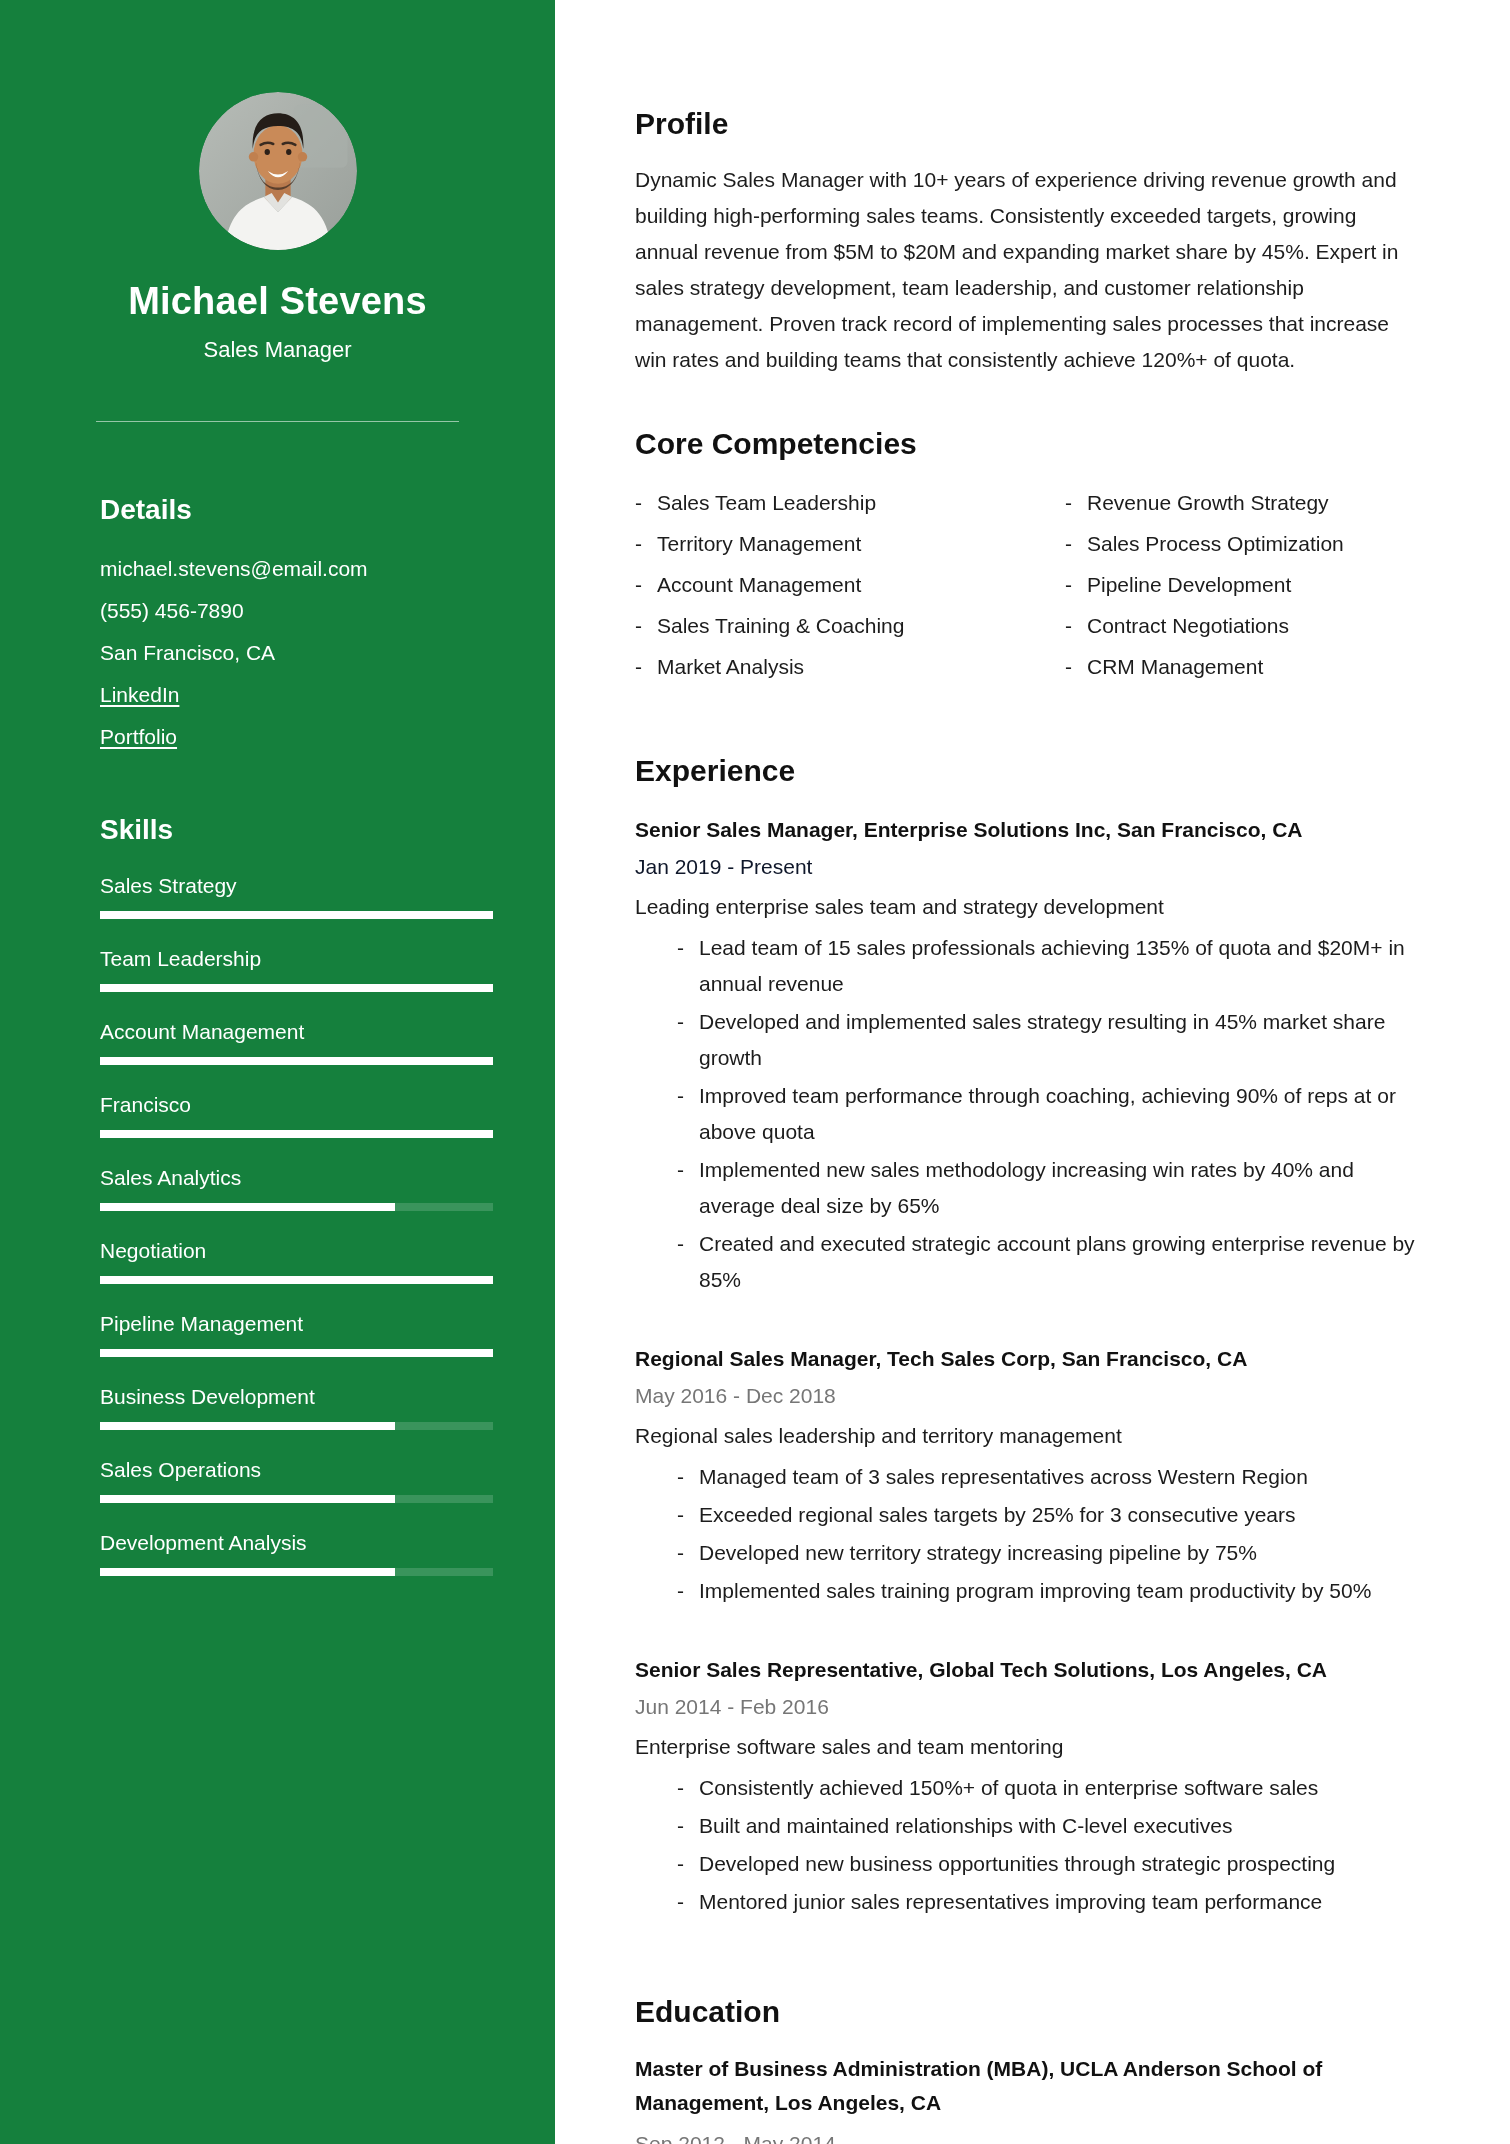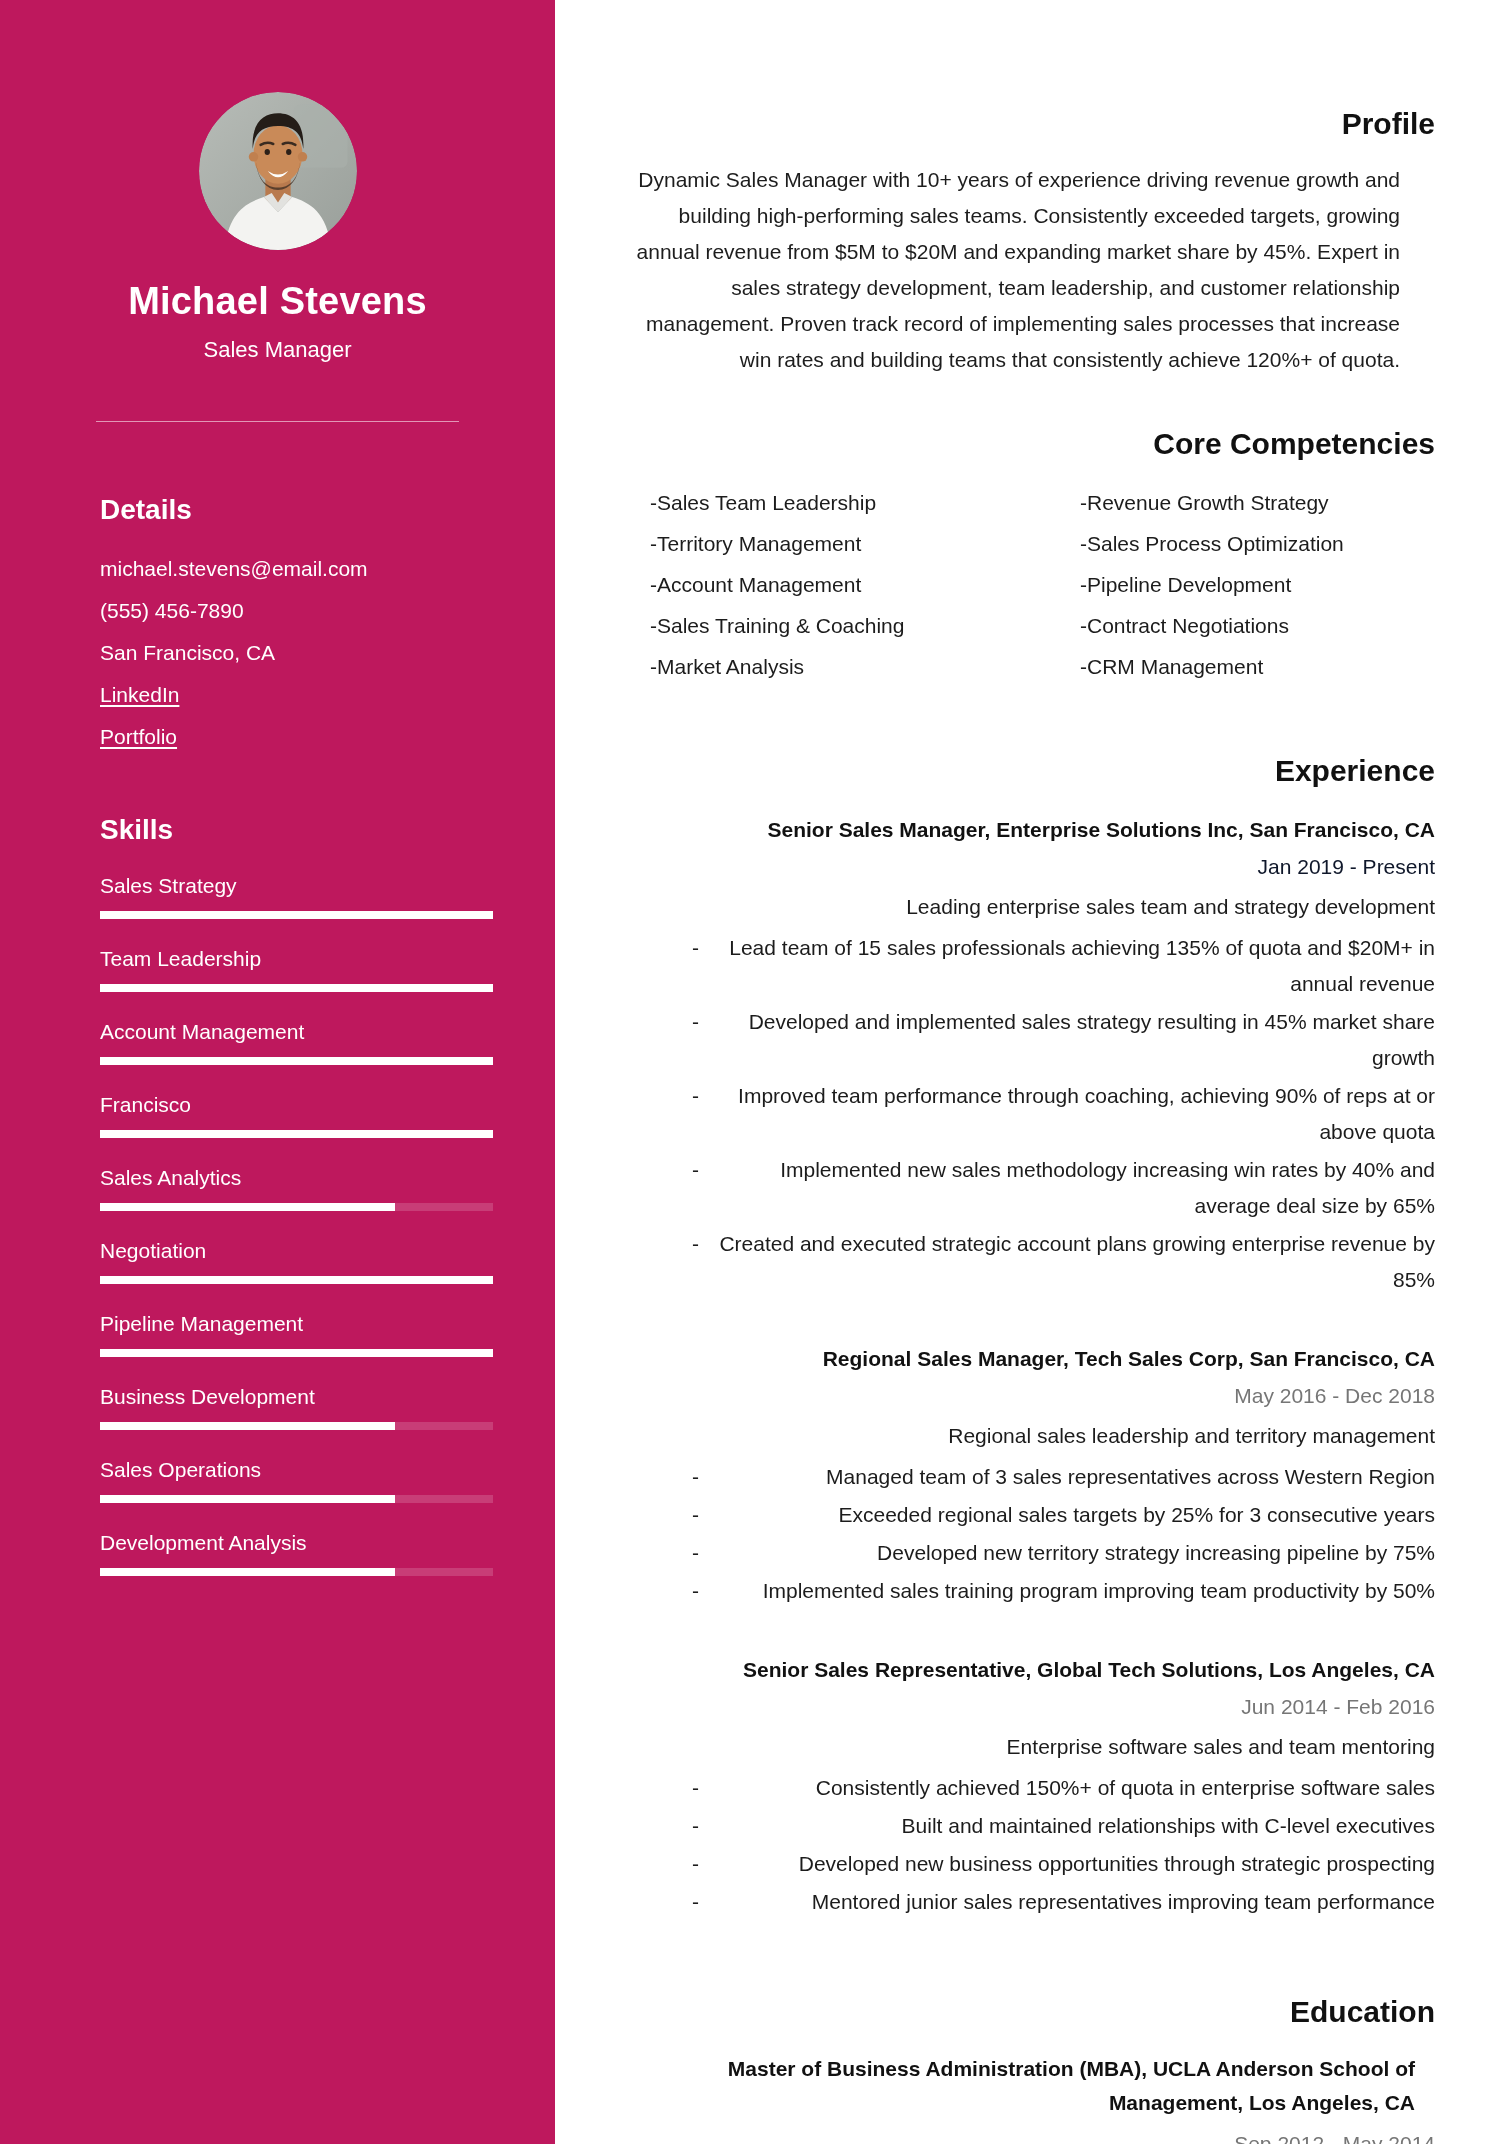--- a/index.html
+++ b/index.html
@@ -55,21 +55,20 @@
     width:100%;
     background:rgba(255,255,255,0.16);
     position:relative;
   }
   .skill-fill { height:8px; background:#ffffff; width:100%; }
 
   
   .main {
     flex:1 1 auto;
     padding:106px 75px 40px 80px;
-    text-align:right;
   }
   .section-heading { font-size:30px; font-weight:bold; color:#111111; line-height:36px; }
   .profile-text {
     margin-top:20px;
     font-size:21px;
     line-height:36px;
     max-width:765px;
     color:#1d1d1d;
   }
 
@@ -117,21 +116,21 @@
     max-width:780px;
     color:#111111;
   }
   .edu-dates { margin-top:12px; font-size:21px; color:#767676; }
 </style>
 </head>
 <body>
 
 <div class="page">
 
-  <aside class="sidebar" style="background-color: #be185d;">
+  <aside class="sidebar" style="background-color: #15803d;">
 
     <div class="side-header">
       <span class="avatar">
         <svg viewBox="0 0 100 100" xmlns="http://www.w3.org/2000/svg">
           <defs>
             <clipPath id="avclip">
                 <circle cx="50" cy="50" r="50"></circle>
               </clipPath>
             <linearGradient id="avbg" x1="0" y1="0" x2="1" y2="1">
               <stop offset="0" stop-color="#b7bcb7"></stop>

